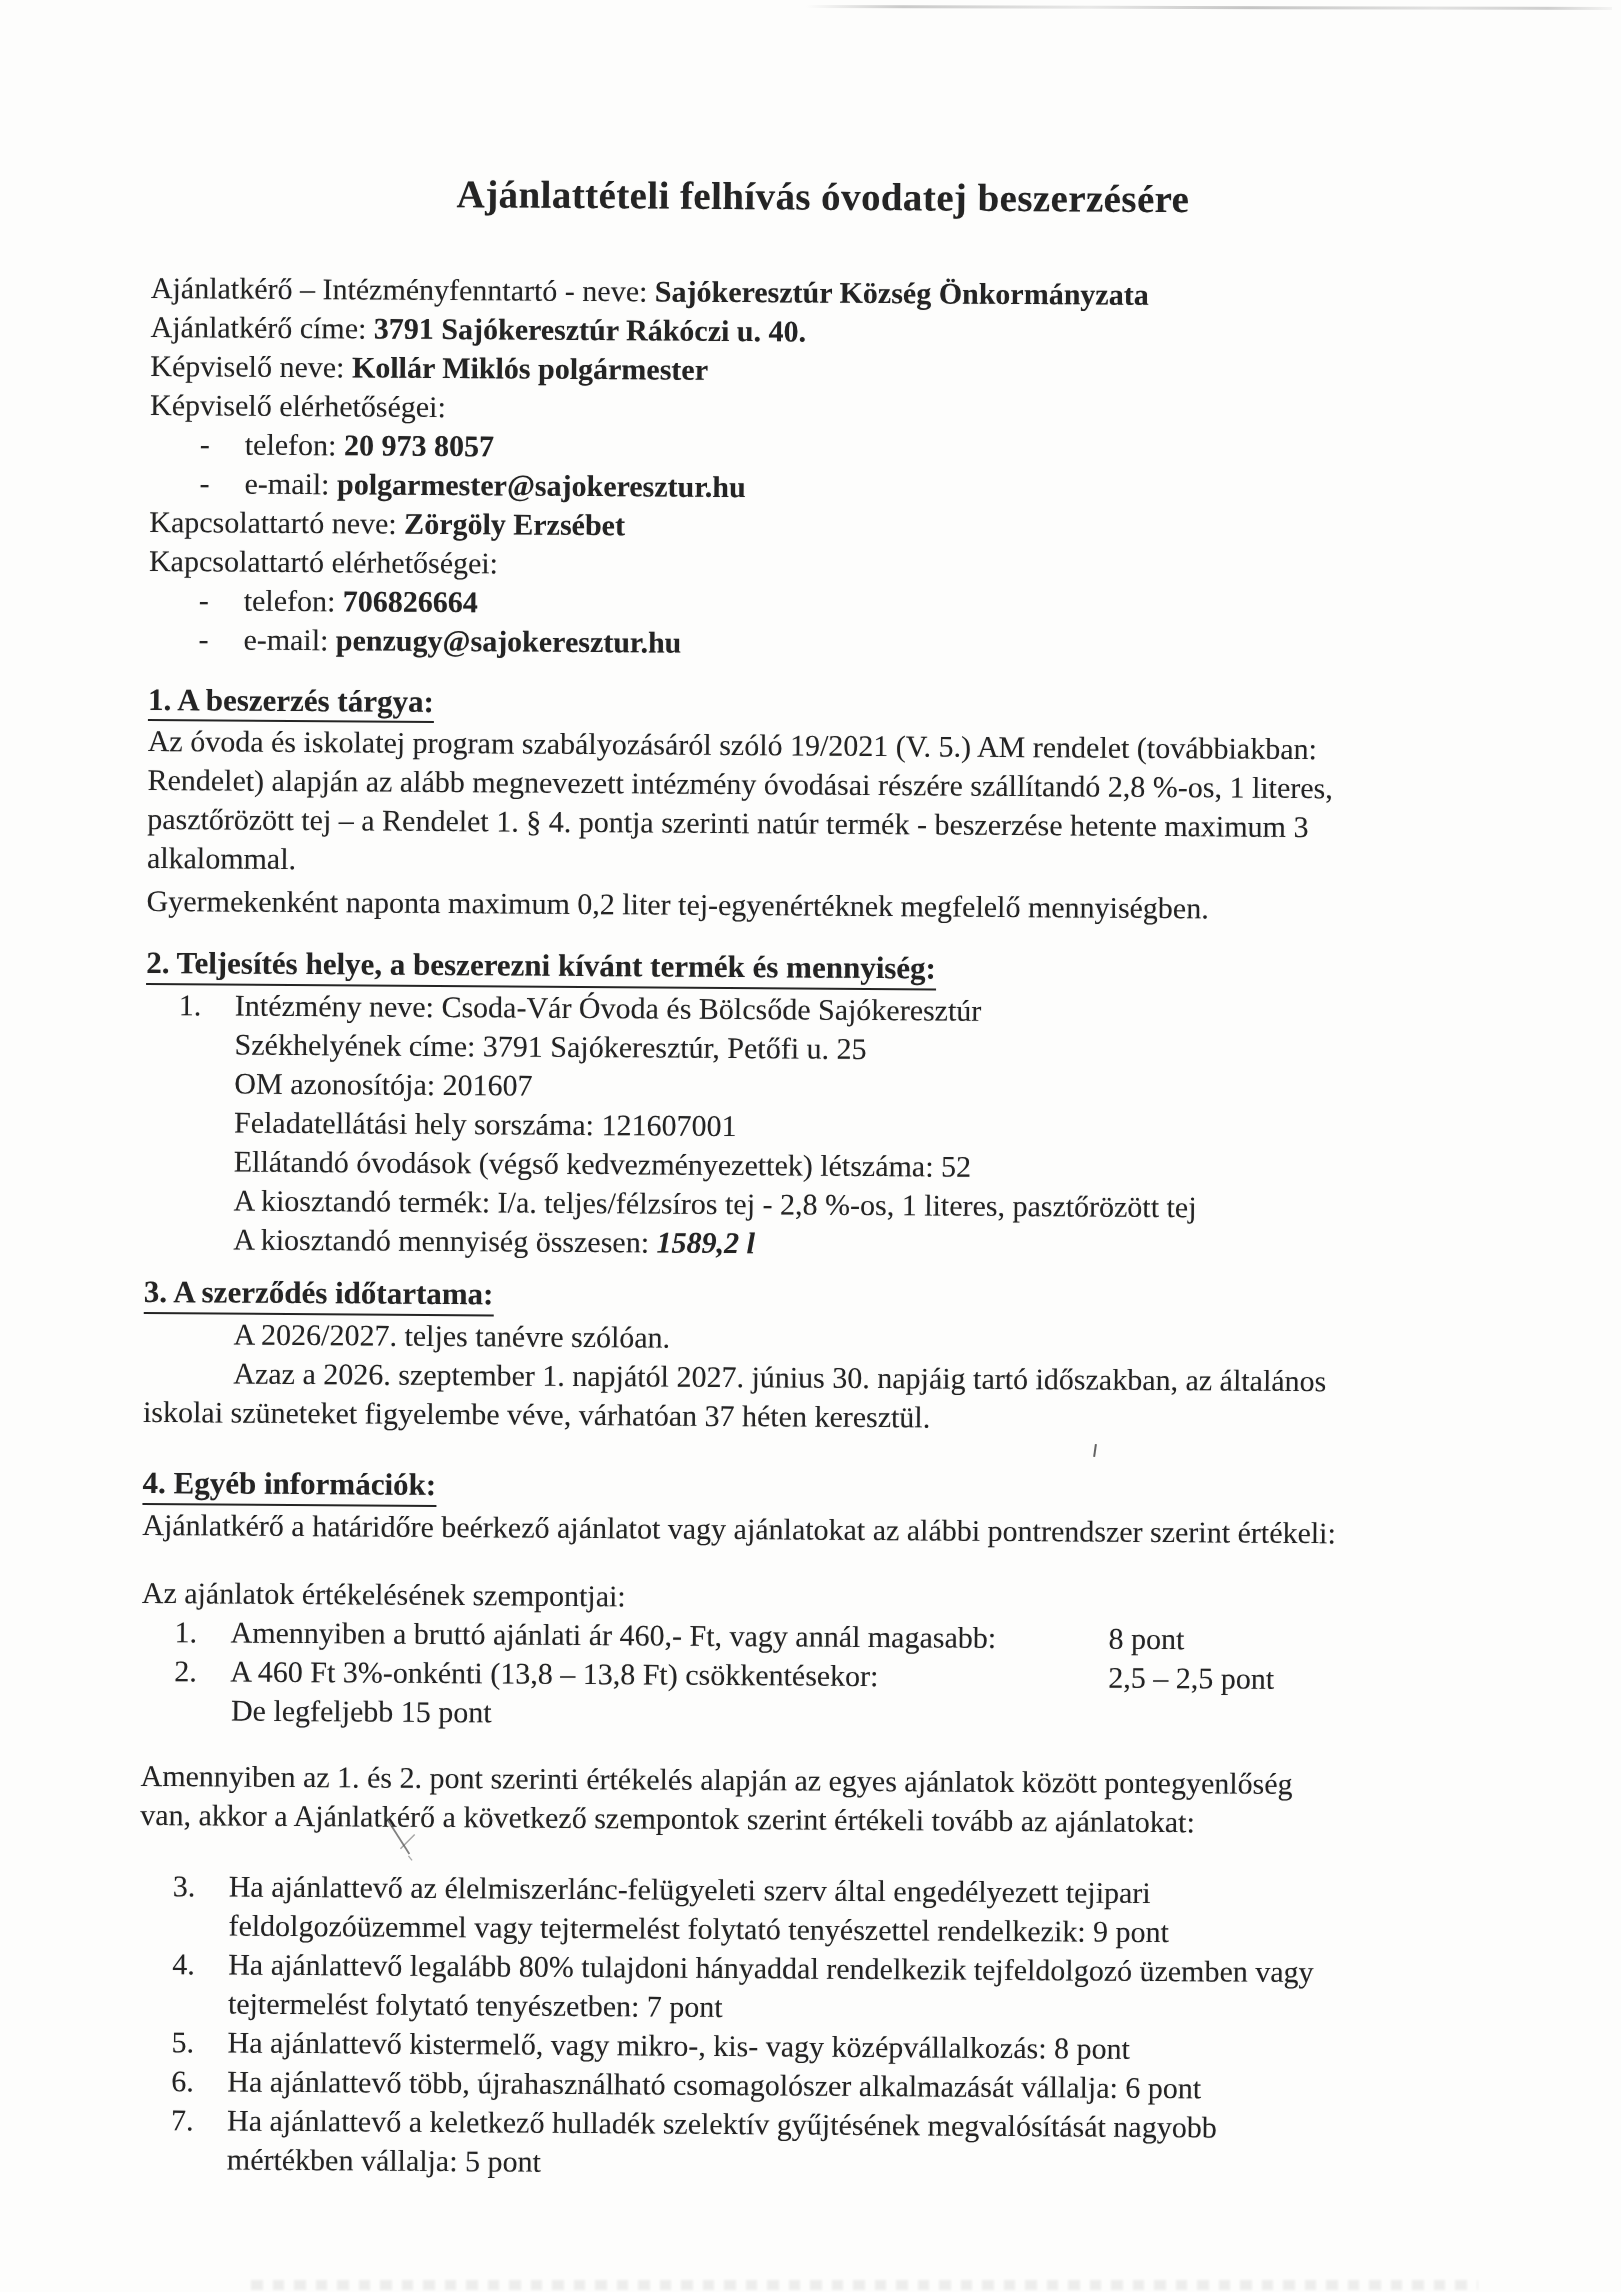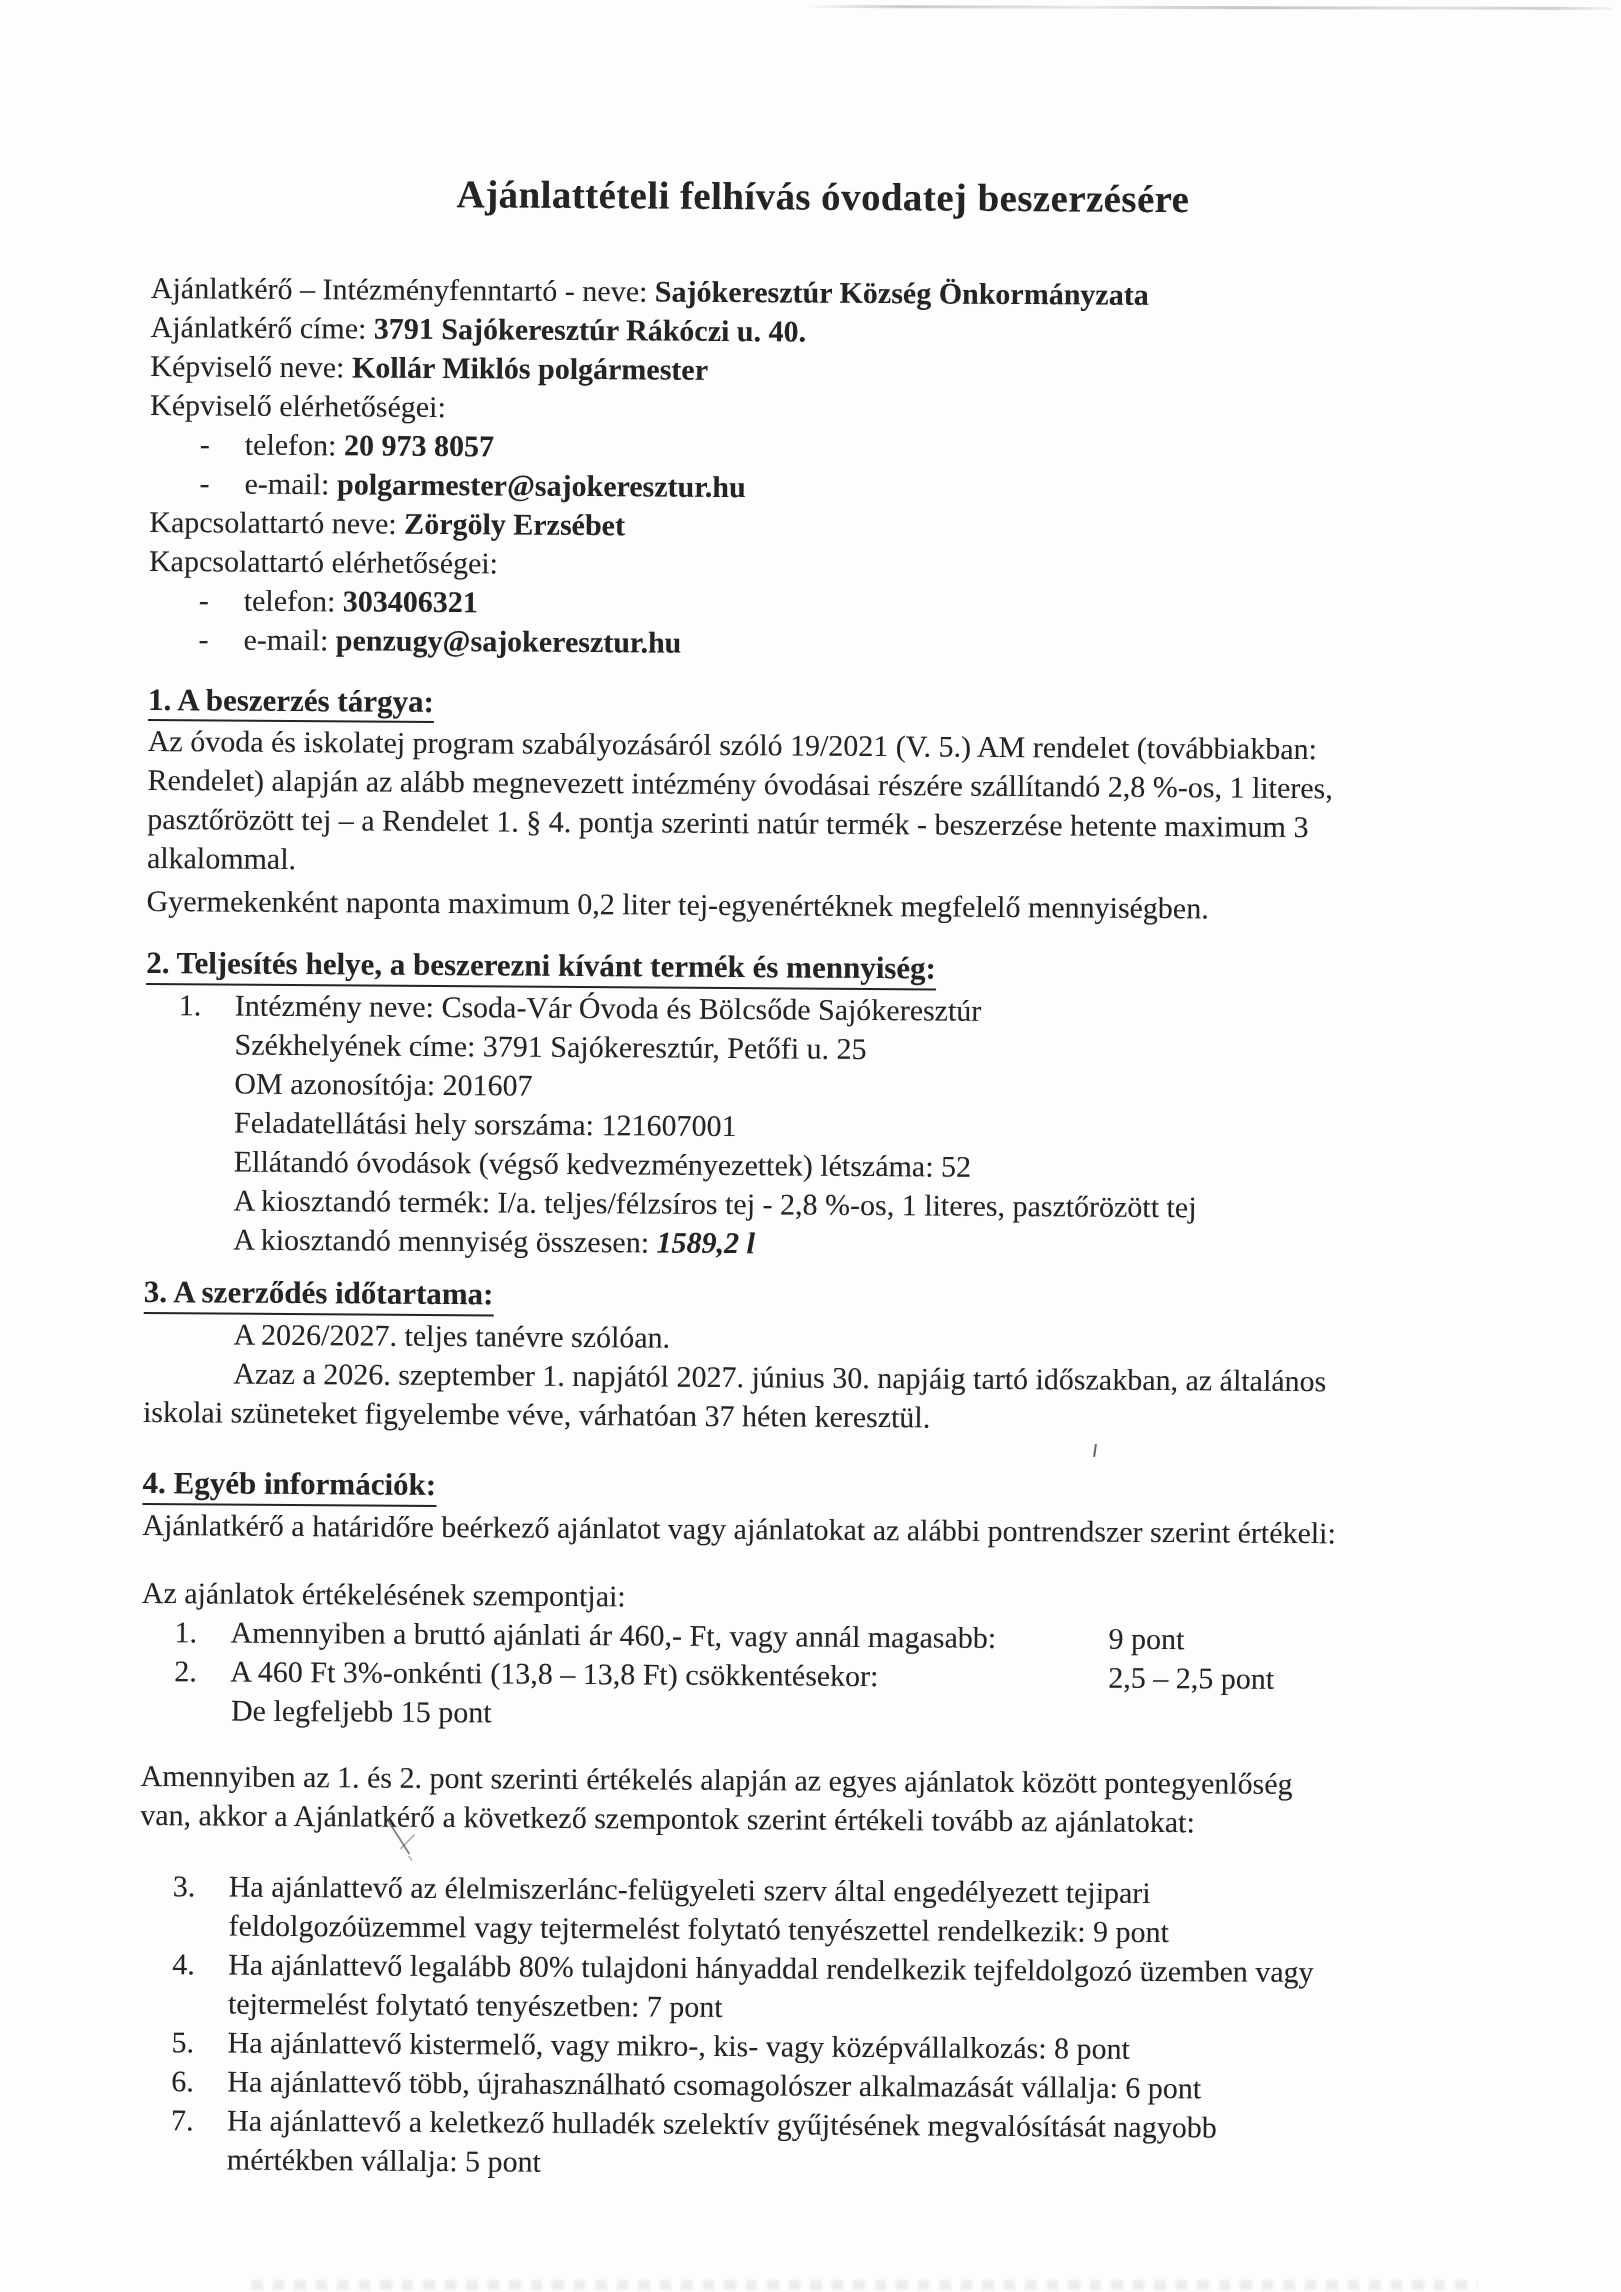--- a/index.html
+++ b/index.html
@@ -91,21 +91,21 @@
           <span><span>telefon: </span><span class="b">20 973 8057</span></span>
         </div>
       <div class="bullet-line">
           <span class="bullet-dash">-</span>
           <span><span>e-mail: </span><span class="b">polgarmester@sajokeresztur.hu</span></span>
         </div>
       <div class="ln"><span>Kapcsolattartó neve: </span><span class="b">Zörgöly Erzsébet</span></div>
       <div class="ln">Kapcsolattartó elérhetőségei:</div>
       <div class="bullet-line">
           <span class="bullet-dash">-</span>
-          <span><span>telefon: </span><span class="b">303406321</span></span>
+          <span><span>telefon: </span><span class="b">706826664</span></span>
         </div>
       <div class="bullet-line">
           <span class="bullet-dash">-</span>
           <span><span>e-mail: </span><span class="b">penzugy@sajokeresztur.hu</span></span>
         </div>
     </div>
 
     <div>
       <div class="h sec1-head"><span class="u">1. A beszerzés tárgya:</span></div>
       <div class="ln">Az óvoda és iskolatej program szabályozásáról szóló 19/2021 (V. 5.) AM rendelet (továbbiakban:</div>
@@ -141,21 +141,21 @@
     </div>
 
     <div>
       <div class="h sec4-head"><span class="u">4. Egyéb információk:</span></div>
       <div class="ln">Ajánlatkérő a határidőre beérkező ajánlatot vagy ajánlatokat az alábbi pontrendszer szerint értékeli:</div>
       <div class="ln gap32">Az ajánlatok értékelésének szempontjai:</div>
 
       <div class="scored">
         <span class="num">1.</span>
         <span>Amennyiben a bruttó ajánlati ár 460,- Ft, vagy annál magasabb:</span>
-        <span class="pts">9 pont</span>
+        <span class="pts">8 pont</span>
       </div>
       <div class="scored">
         <span class="num">2.</span>
         <span>A 460 Ft 3%-onkénti (13,8 – 13,8 Ft) csökkentésekor:</span>
         <span class="pts">2,5 – 2,5 pont</span>
       </div>
       <div class="note-line">De legfeljebb 15 pont</div>
 
       <div class="gap30">
         <div class="ln">Amennyiben az 1. és 2. pont szerinti értékelés alapján az egyes ajánlatok között pontegyenlőség</div>

